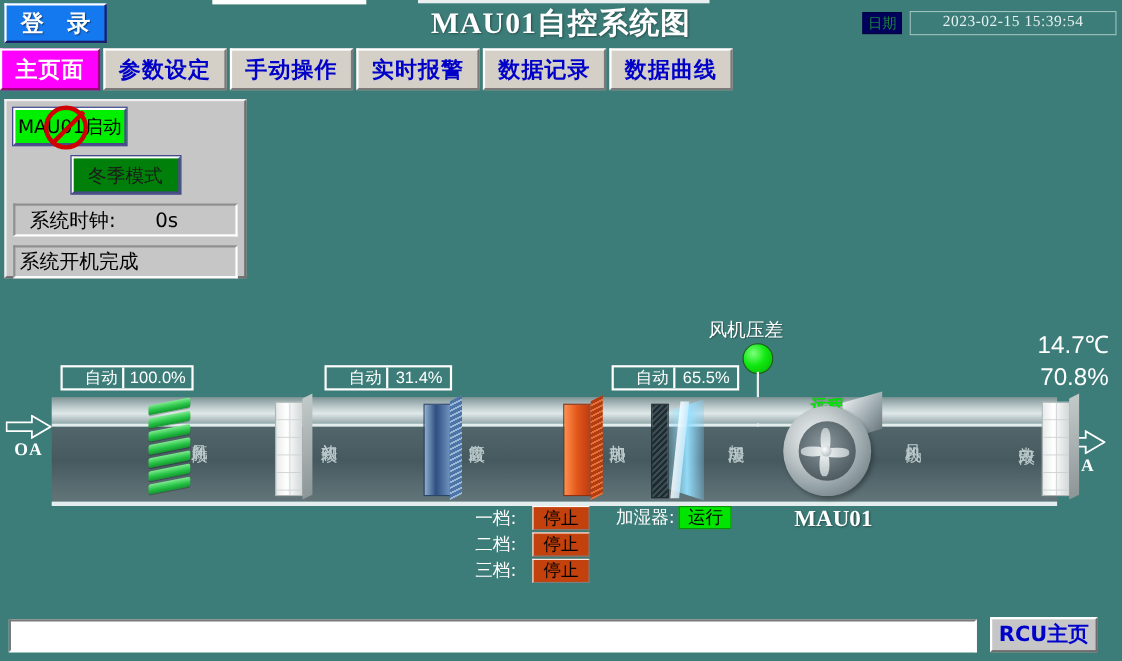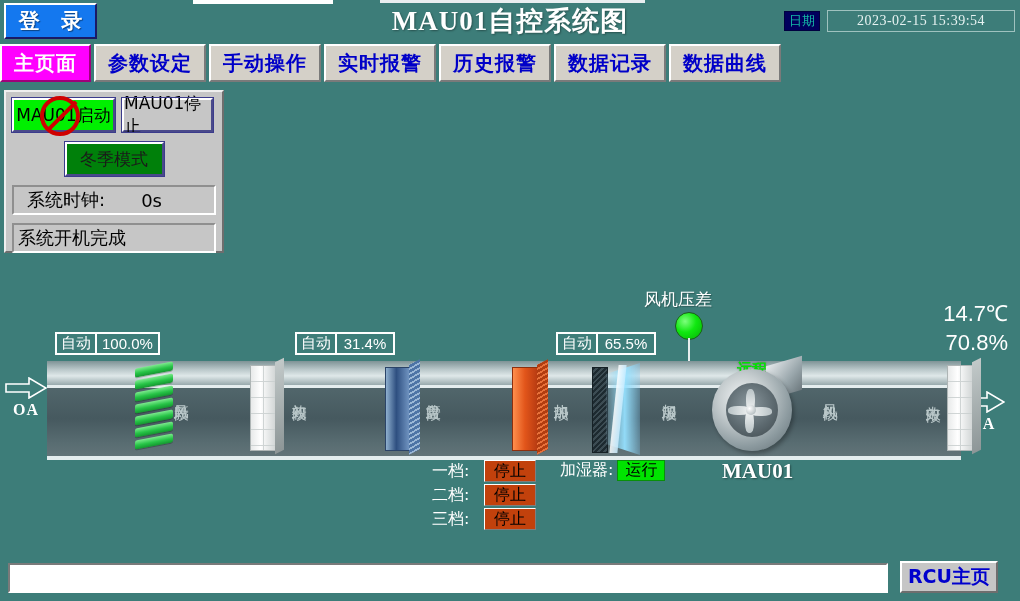--- a/index.html
+++ b/index.html
@@ -49,21 +49,21 @@
     font-weight: bold;
     font-family: "Liberation Serif", "DejaVu Serif", serif;
     letter-spacing: 1px;
     text-shadow: 1px 1px 2px rgba(0,0,0,0.35);
   }
 
   
   .date-label {
     position: absolute; left: 784px; top: 11px; width: 36px; height: 20px;
     background: #00005c;
-    color: #14b8a6;
+    color: #15803d;
     font-size: 13px;
     display: flex; align-items: center; justify-content: center;
     font-family: "DejaVu Sans", sans-serif;
     border: 1px solid #000040;
   }
   .date-value {
     position: absolute; left: 827px; top: 10px; width: 188px; height: 22px;
     background: #3d7d79;
     border: 1px solid #9fc2bf;
     color: #e6f2f1;
@@ -347,21 +347,21 @@
   .autobox {
     position: absolute;
     height: 23px;
     border: 2px solid #ffffff;
     display: flex; align-items: stretch;
     color: #ffffff;
     font-size: 15px;
     font-family: "DejaVu Sans", sans-serif;
     background: transparent;
   }
-  .autobox .mode { padding: 0 4px; display:flex; align-items:center; }
+  .autobox .mode { padding: 0 4px; display:flex; align-items:center;margin-left:16px; }
   .autobox .sep { width: 2px; background: #ffffff; }
   .autobox .val {
     padding: 0 5px; display:flex; align-items:center;
     min-width: 56px; justify-content: center;
     font-family: "Liberation Sans", sans-serif;
   }
   #ab1 { left: 55px; top: 332px; }
   #ab2 { left: 295px; top: 332px; }
   #ab3 { left: 556px; top: 332px; }
 
@@ -460,32 +460,30 @@
   <div class="login-btn">登  录</div>
   <div class="page-title">MAU01自控系统图</div>
   <div class="date-label">日期</div>
   <div class="date-value">2023-02-15 15:39:54</div>
 
   <div class="tabbar">
     <div class="tab active">主页面</div>
     <div class="tab">参数设定</div>
     <div class="tab">手动操作</div>
     <div class="tab">实时报警</div>
-    <div class="tab">历史报警</div>
     <div class="tab">数据记录</div>
     <div class="tab">数据曲线</div>
   </div>
 
   <div class="ctrl-panel">
     <div class="ctrl-row">
       <div class="btn3d btn-start">
         <span>MAU01启动</span>
         <span class="prohibit"></span>
       </div>
-      <div class="btn3d btn-stop">MAU01停止</div>
     </div>
     <div class="btn3d btn-mode">冬季模式</div>
     <div class="field3d">
       <span class="lbl">系统时钟:</span>
       <span class="val">0s</span>
     </div>
     <div class="field-status">系统开机完成</div>
   </div>
 
   <div class="press-label">风机压差</div>

